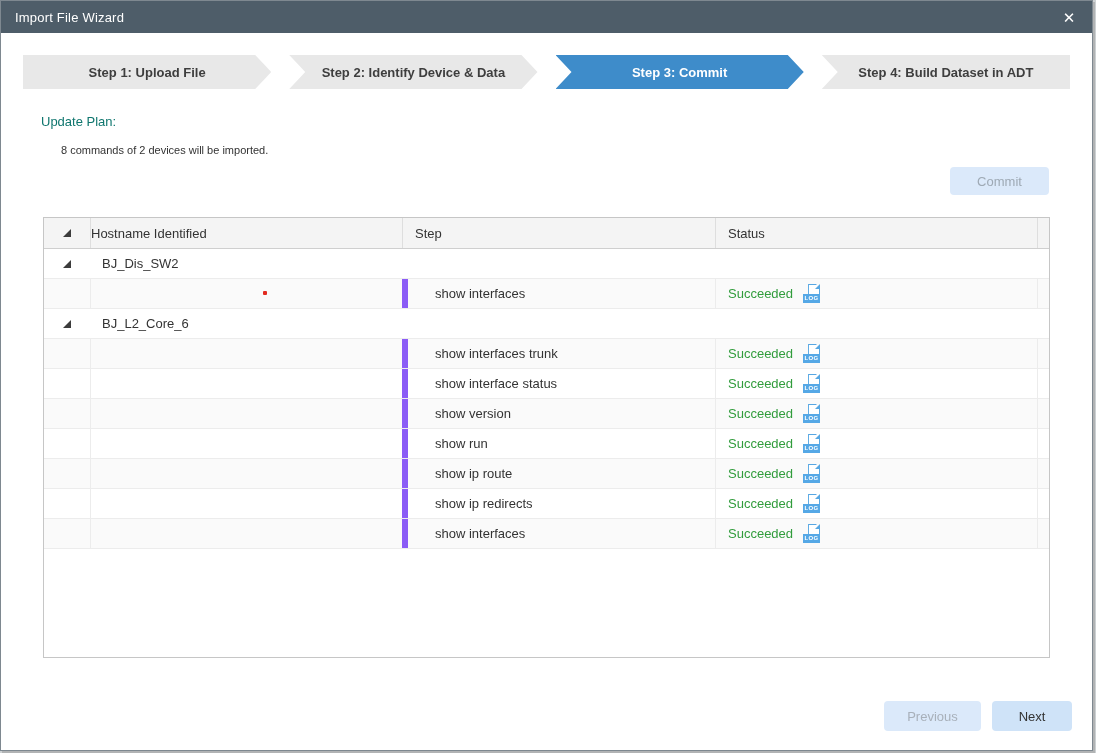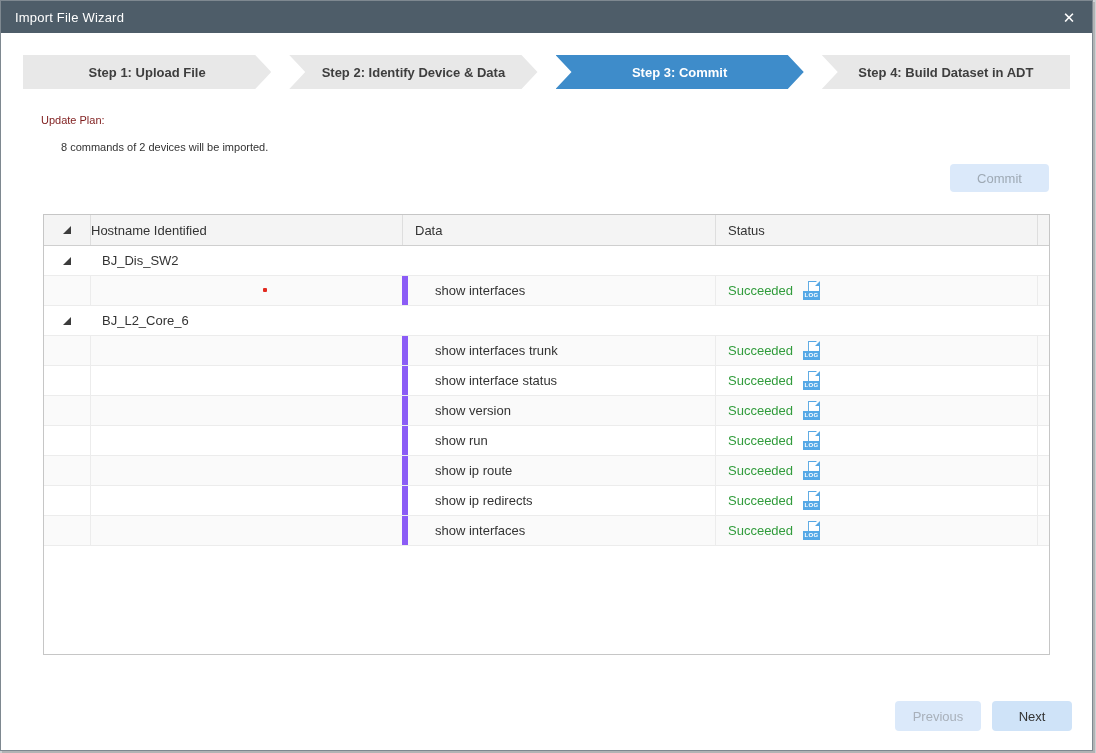--- a/index.html
+++ b/index.html
@@ -36,21 +36,21 @@
     flex:1; background:#e8e8e8; color:#3e3e3e;
     font-size:13px; font-weight:600;
     display:flex; align-items:center; justify-content:center;
     cursor:pointer;
   }
   .step.first { clip-path:polygon(0 0, calc(100% - 16px) 0, 100% 50%, calc(100% - 16px) 100%, 0 100%); }
   .step.mid   { clip-path:polygon(0 0, calc(100% - 16px) 0, 100% 50%, calc(100% - 16px) 100%, 0 100%, 16px 50%); }
   .step.last  { clip-path:polygon(0 0, 100% 0, 100% 100%, 0 100%, 16px 50%); }
   .step.active { background:#3e8cca; color:#fff; font-weight:700; }
   
-  .plan-title { margin:25px 0 0 40px; font-size:11px; color:#7f1d1d; }
+  .plan-title { margin:25px 0 0 40px; font-size:13px; color:#0f766e; }
   .plan-summary { margin:15px 0 0 60px; font-size:11px; color:#333; }
   .commit-row { display:flex; justify-content:flex-end; margin:11px 43px 0 0; }
   .btn {
     border:none; border-radius:4px; cursor:pointer;
     font-family:inherit; font-size:13px;
   }
   .btn-commit { width:99px; height:28px; background:#dbe9fa; color:#9ea9b4; }
   
   .grid {
     margin:22px 42px 0 42px; height:439px;
@@ -109,21 +109,21 @@
     position:absolute; left:0; bottom:0;
     width:17px; height:9px; background:#55a8e6;
     color:#fff; font-size:6px; font-weight:bold;
     line-height:9px; text-align:center; letter-spacing:.3px;
   }
   
   .footer {
     position:absolute; right:20px; bottom:19px;
     display:flex; gap:11px;
   }
-  .btn-prev { width:86px; height:30px; background:#dbe9fa; color:#a8b0ba; }
+  .btn-prev { width:97px; height:30px; background:#dbe9fa; color:#a8b0ba; }
   .btn-next { width:80px; height:30px; background:#cfe3f8; color:#333; }
 </style>
 </head>
 <body>
 
 <div class="dialog">
 
   <div class="titlebar">
     <span class="title">Import File Wizard</span>
     <span class="close-btn">✕</span>
@@ -150,21 +150,21 @@
   <div class="commit-row">
     <button class="btn btn-commit">Commit</button>
   </div>
 
   <div class="grid">
     <div class="grid-header">
       <div class="hcell hc-exp">
         <span class="tri"></span>
       </div>
       <div class="hcell hc-host">Hostname Identified</div>
-      <div class="hcell hc-data">Data</div>
+      <div class="hcell hc-data">Step</div>
       <div class="hcell hc-status">Status</div>
       <div class="hcell hc-spacer"></div>
     </div>
     <div id="grid-body">
         <div class="row group-row">
           <div class="cell c-exp">
             <span class="tri"></span>
           </div>
           <div class="cell c-host-full">BJ_Dis_SW2</div>
         </div>

